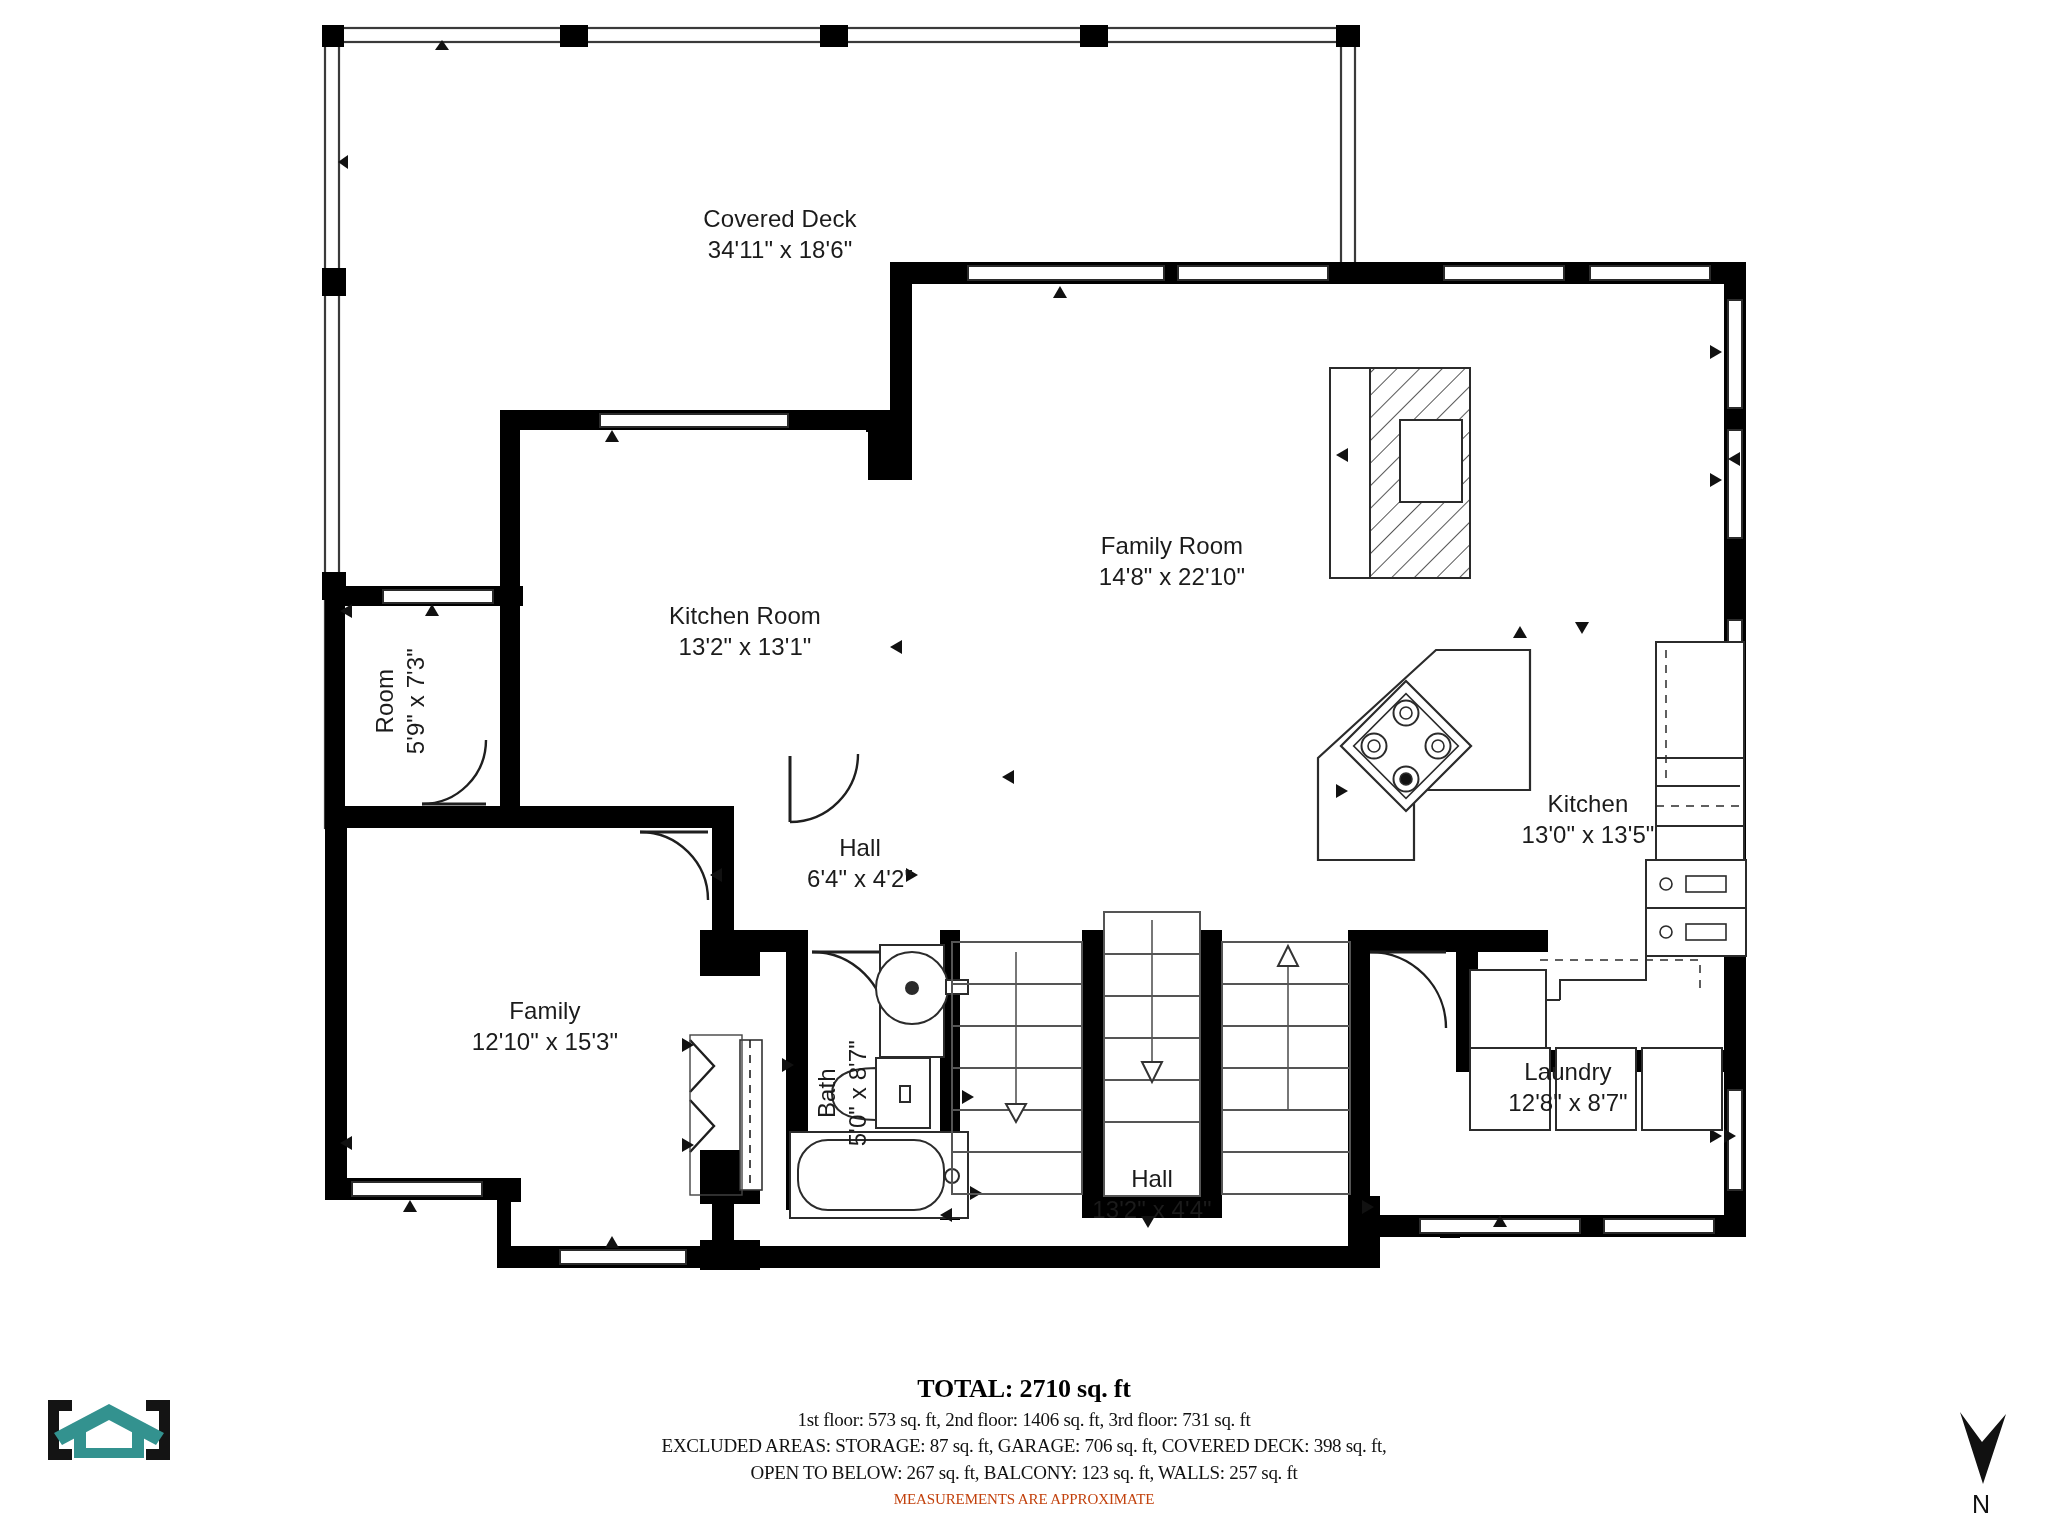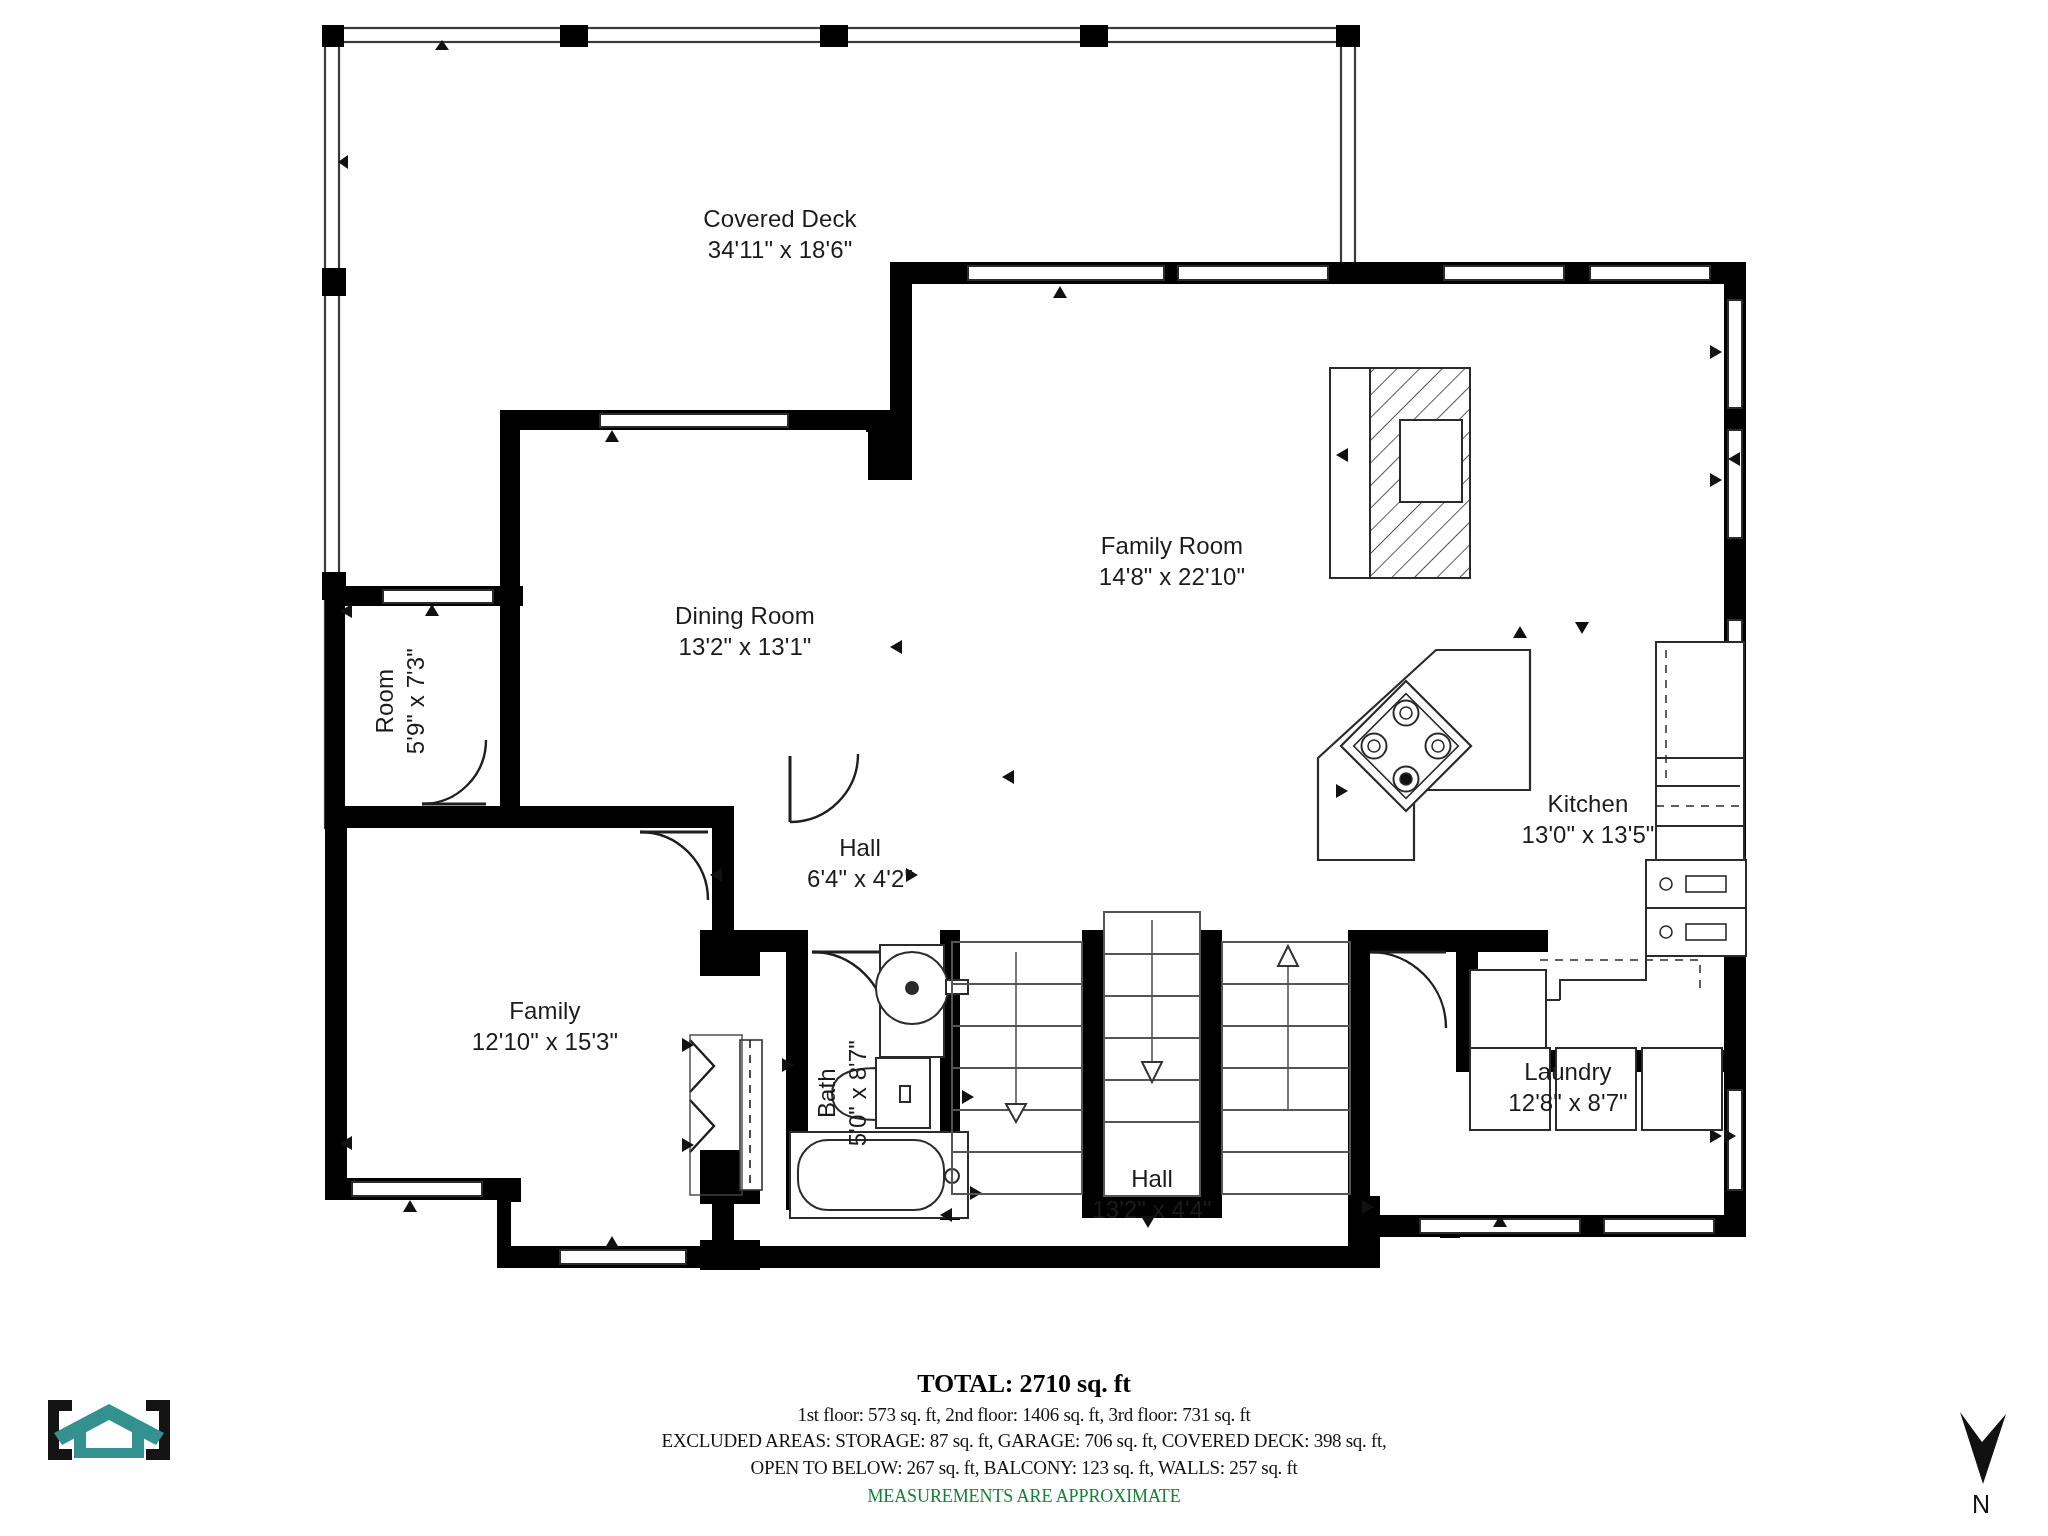--- a/index.html
+++ b/index.html
@@ -71,22 +71,22 @@
     line-height: 1.38;
     letter-spacing: -.2px;
   }
   .footer .f-line {
     font-size: 19px;
     color: #111;
     line-height: 1.40;
     letter-spacing: -.3px;
   }
   .footer .f-note {
-    font-size: 18px;
-    color: #15803d;
+    font-size: 15px;
+    color: #c2410c;
     line-height: 1.7;
     letter-spacing: -.1px;
   }
 
   
   .logo {
     position: absolute;
     left: 44px;
     top: 1398px;
     width: 130px;
@@ -396,21 +396,21 @@
     <span class="rl-dim">34'11" x 18'6"</span>
   </div>
 
 
   <div class="room-label" style="left:1022px; top:530px; width:300px;">
     <span class="rl-name">Family Room</span>
     <span class="rl-dim">14'8" x 22'10"</span>
   </div>
 
   <div class="room-label" style="left:600px; top:600px; width:290px;">
-    <span class="rl-name">Dining Room</span>
+    <span class="rl-name">Kitchen Room</span>
     <span class="rl-dim">13'2" x 13'1"</span>
   </div>
 
   <div class="room-label vertical" style="left:300px; top:670px; width:200px;">
     <span class="rl-name">Room</span>
     <span class="rl-dim">5'9" x 7'3"</span>
   </div>
 
   <div class="room-label" style="left:1448px; top:788px; width:280px;">
     <span class="rl-name">Kitchen</span>

